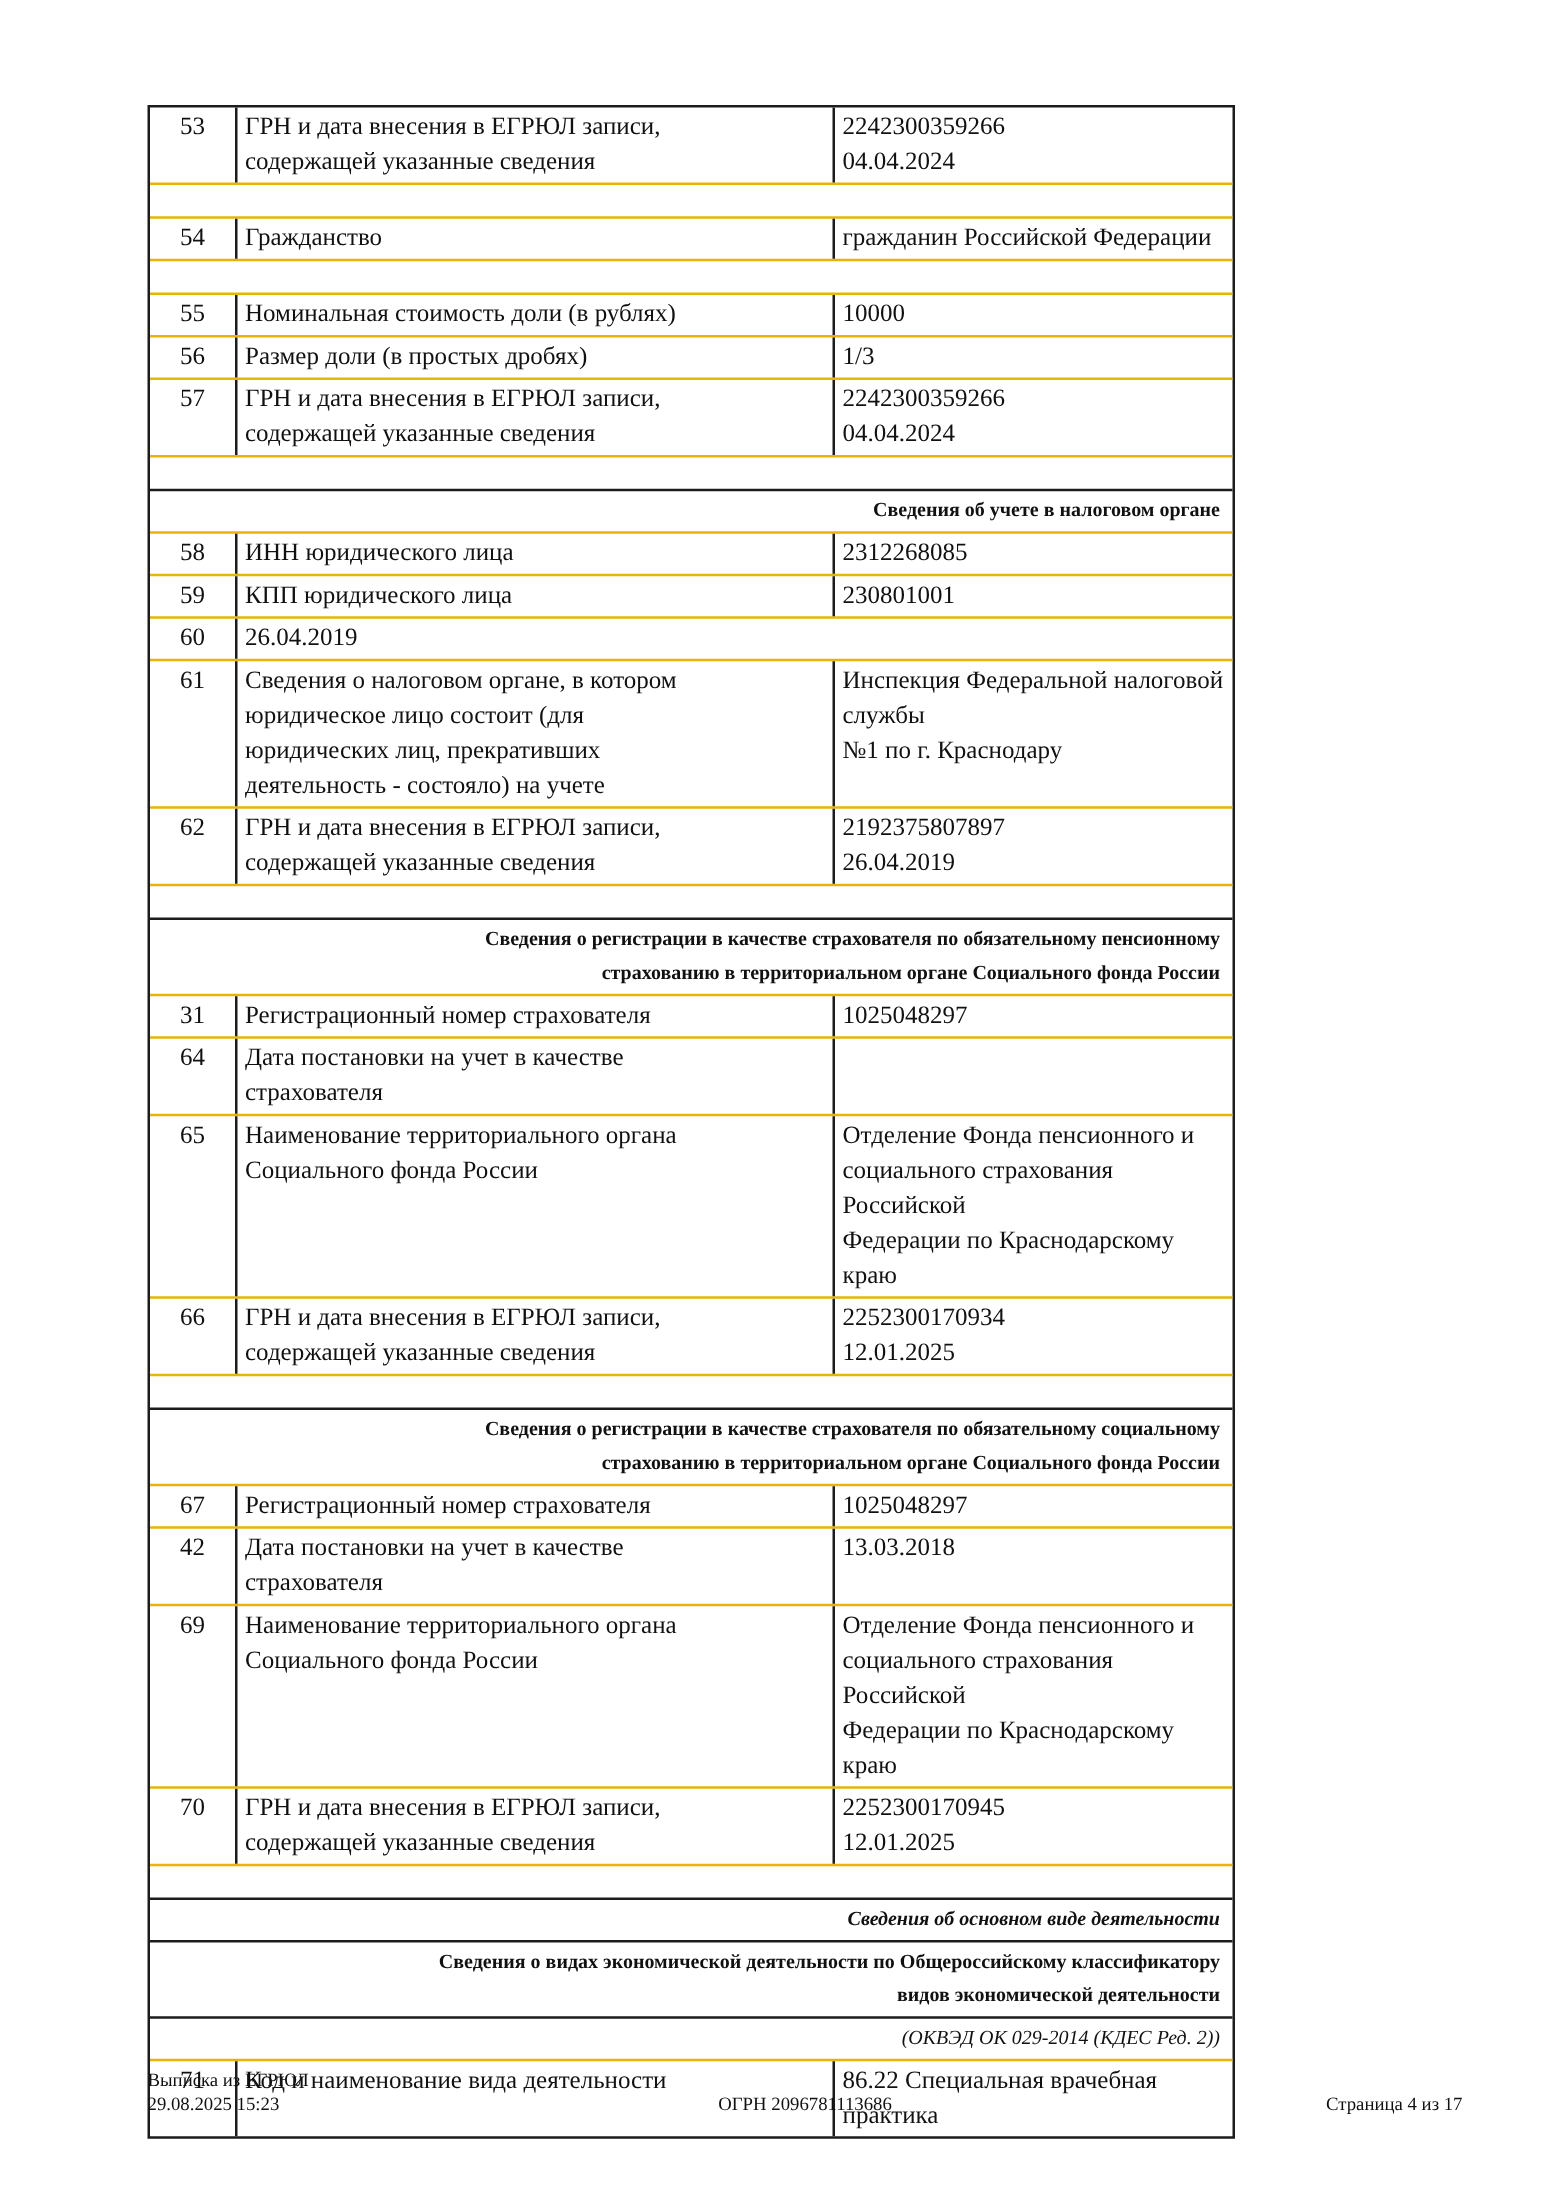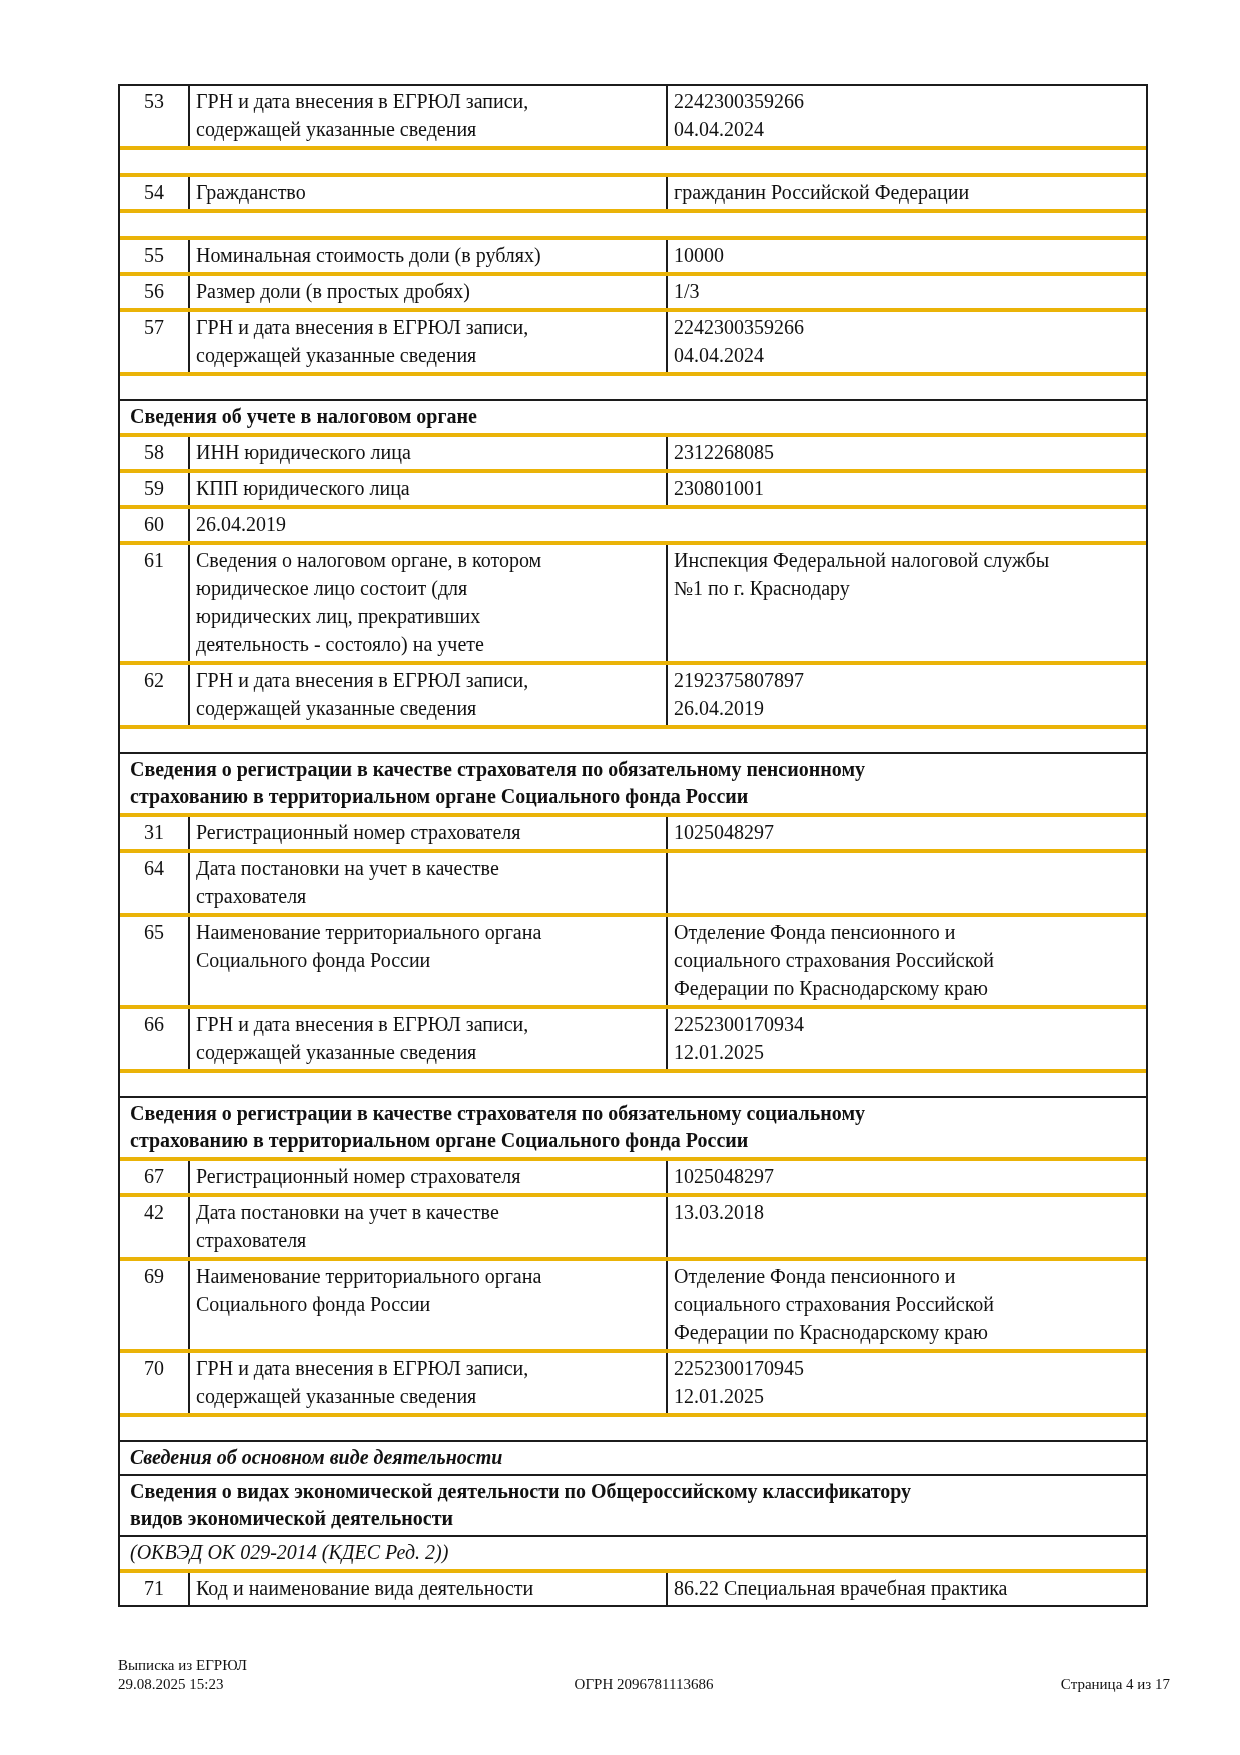--- a/index.html
+++ b/index.html
@@ -9,28 +9,28 @@
     height: 1755px;
     background: #ffffff;
     color: #111111;
     font-family: "Liberation Serif", "DejaVu Serif", serif;
     overflow: hidden;
   }
   .doc-table {
     position: absolute;
     left: 118px;
     top: 84px;
-    width: 1030px;
+    width: 870px;
     box-sizing: border-box;
     border: 2px solid #1c1c1c;
   }
   .row {
     display: flex;
     box-sizing: border-box;
-    border-top: 4px solid #eab308;
+    border-top: 2px solid #eab308;
   }
   .row:first-child { border-top: none; }
   .cell {
     box-sizing: border-box;
     font-size: 20px;
     line-height: 28px;
     padding: 1px 6px 3px 6px;
     white-space: pre-line;
   }
   .cell.num {
@@ -43,23 +43,23 @@
   }
   .cell.lbl {
     flex: none;
     width: 478px;
     border-right: 2px solid #1c1c1c;
   }
   .cell.val { flex: 1; }
   .spacer { height: 27px; }
   .shead {
     display: block;
-    text-align: left;
+    text-align: right;
     font-weight: bold;
-    font-size: 20px;
+    font-size: 16px;
     line-height: 27px;
     padding: 2px 10px 3px 10px;
     box-sizing: border-box;
     border-top: 2px solid #1c1c1c;
     white-space: pre-line;
   }
   .shead.bold-italic { font-style: italic; }
   .shead.italic { font-style: italic; font-weight: normal; }
   .footer {
     position: absolute;

